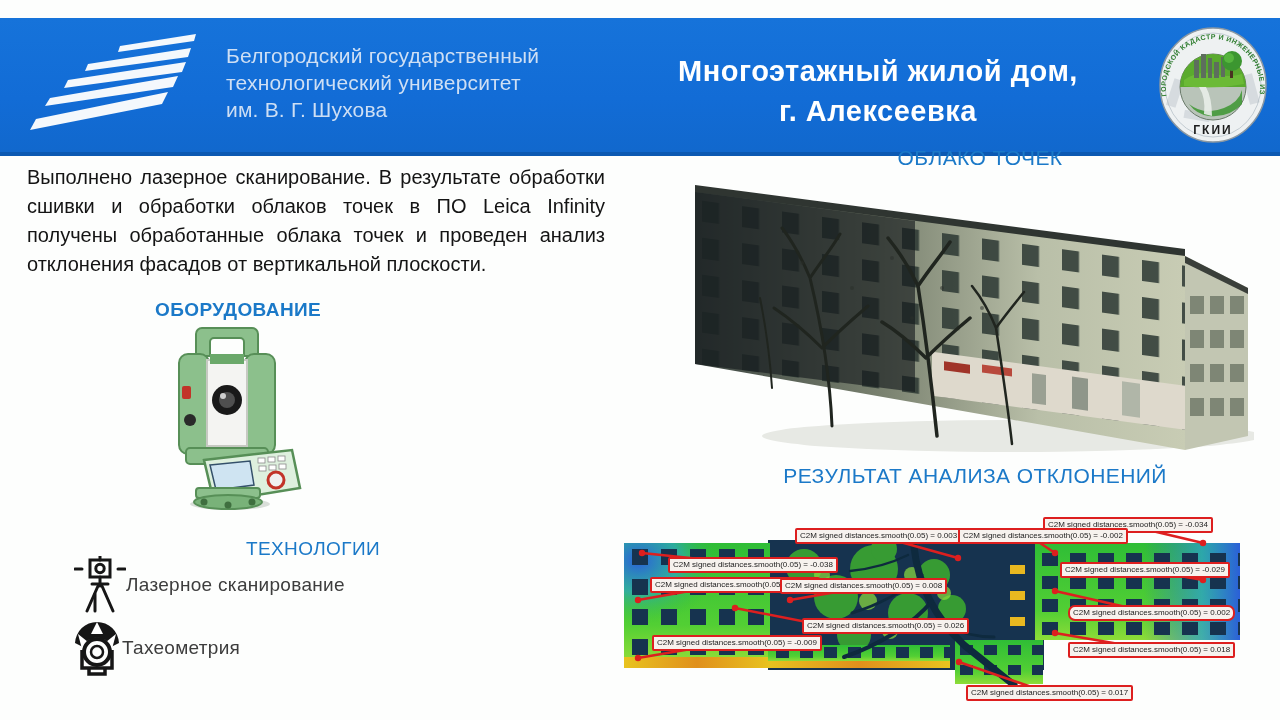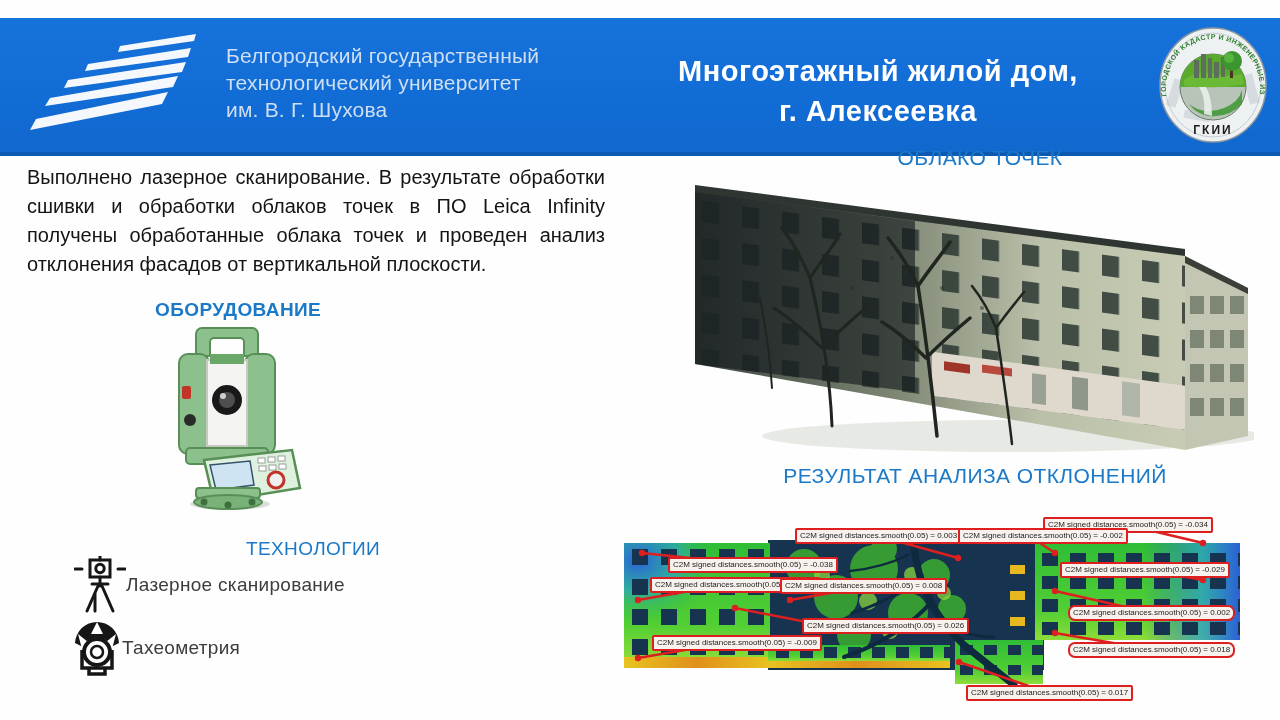--- a/index.html
+++ b/index.html
@@ -339,18 +339,18 @@
         <div class="c2m-label" style="left: 173px; top: 23px;">C2M signed distances.smooth(0.05) = 0.003</div>
         <div class="c2m-label" style="left: 421px; top: 12px;">C2M signed distances.smooth(0.05) = -0.034</div>
         <div class="c2m-label" style="left: 336px; top: 23px;">C2M signed distances.smooth(0.05) = -0.002</div>
         <div class="c2m-label" style="left: 46px; top: 52px;">C2M signed distances.smooth(0.05) = -0.038</div>
         <div class="c2m-label" style="left: 438px; top: 57px;">C2M signed distances.smooth(0.05) = -0.029</div>
         <div class="c2m-label" style="left: 28px; top: 72px;">C2M signed distances.smooth(0.05) = -0.008</div>
         <div class="c2m-label" style="left: 158px; top: 73px;">C2M signed distances.smooth(0.05) = 0.008</div>
         <div class="c2m-label" style="left: 446px; top: 100px; border-radius: 7px;">C2M signed distances.smooth(0.05) = 0.002</div>
         <div class="c2m-label" style="left: 136px; top: 113px; margin-left: 44px;">C2M signed distances.smooth(0.05) = 0.026</div>
         <div class="c2m-label" style="left: 30px; top: 130px;">C2M signed distances.smooth(0.05) = -0.009</div>
-        <div class="c2m-label" style="left: 446px; top: 137px; border-radius: 7px;">C2M signed distances.smooth(0.05) = 0.018</div>
+        <div class="c2m-label" style="left: 446px; top: 137px;">C2M signed distances.smooth(0.05) = 0.018</div>
         <div class="c2m-label" style="left: 344px; top: 180px;">C2M signed distances.smooth(0.05) = 0.017</div>
       </div>
   </div>
 
 </div>
 
 </body></html>

